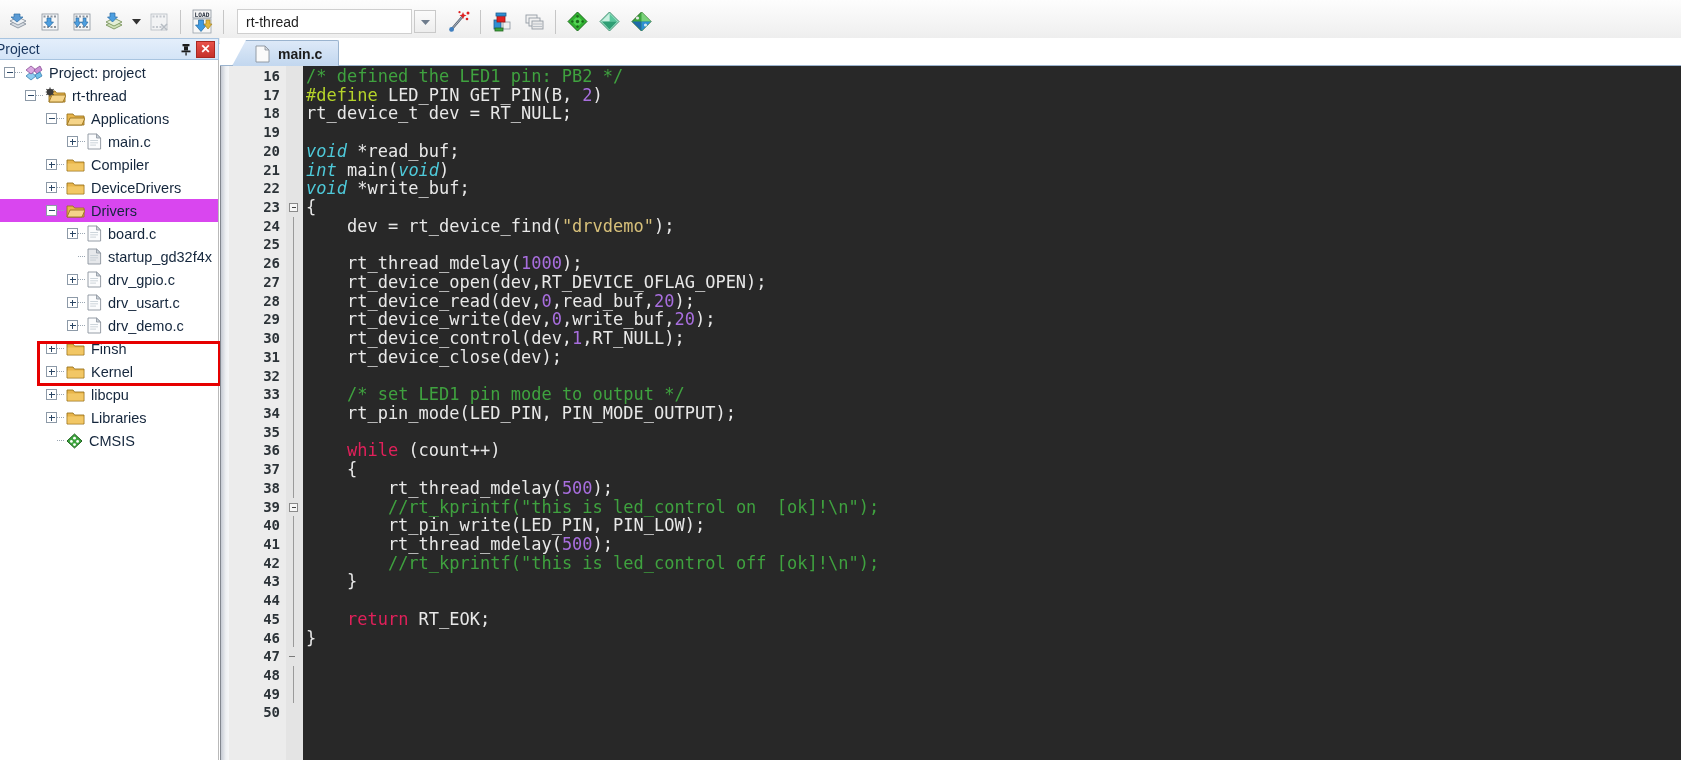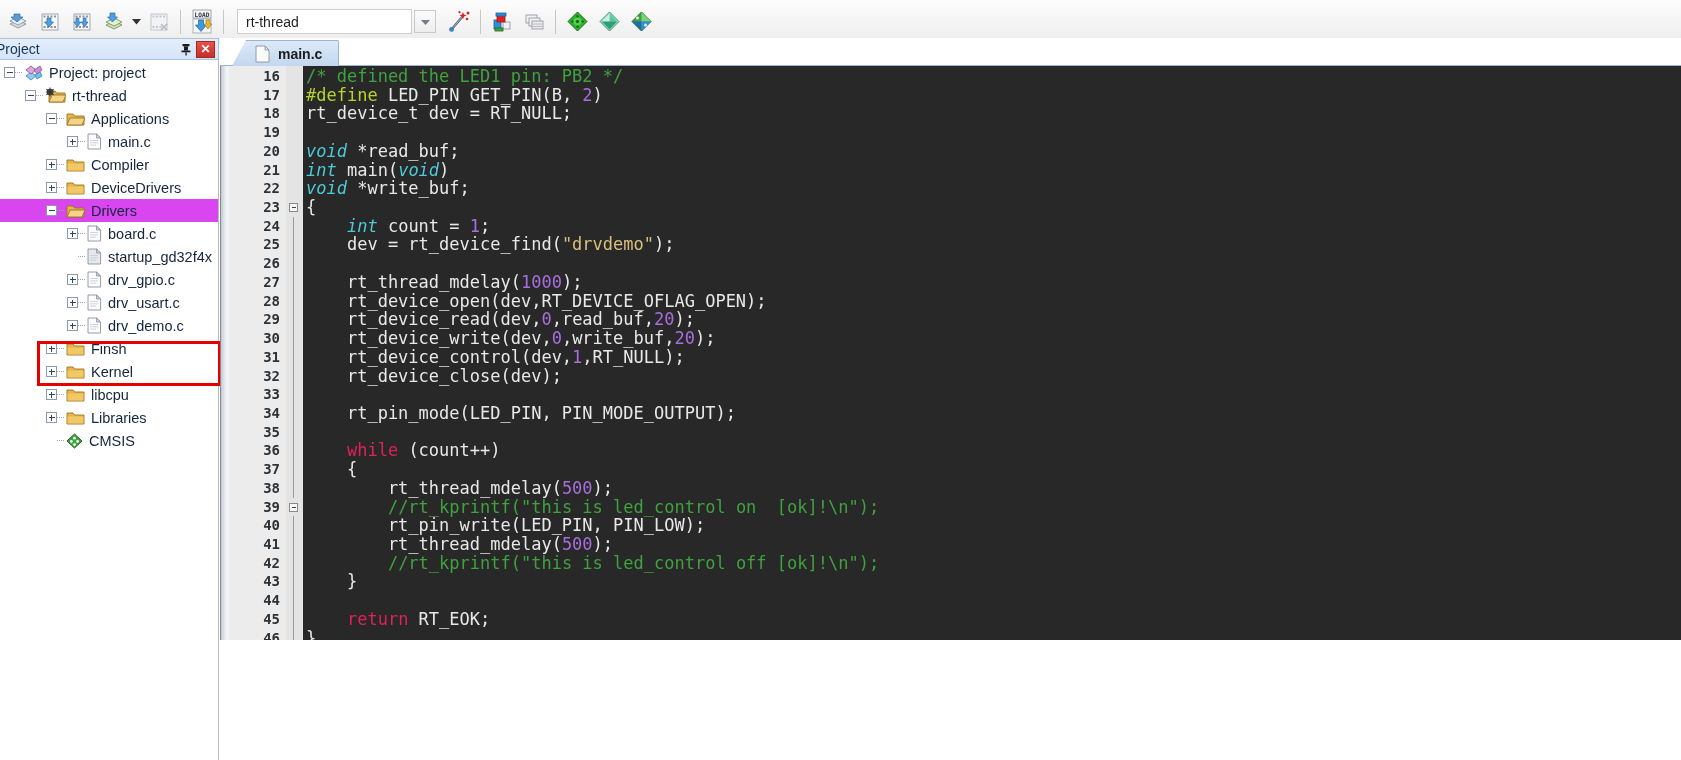--- a/index.html
+++ b/index.html
@@ -210,21 +210,21 @@
     clip-path: polygon(14px 0, 100% 0, 100% 100%, 0 100%);
     padding-left: 22px;
   }
   .tab-label {
     font-size: 14px; font-weight: bold; color: #1c1c1c;
     margin-left: 8px;
   }
 
   .code-wrap {
     position: absolute; left: 0px; top: 28px;
-    width: 1461px; height: 574px;
+    width: 1461px; height: 694px;
     background: #252526;
     border-left: 1px solid #828790;
     box-sizing: border-box;
     display: flex;
     overflow: hidden;
   }
   .code-leftbar {
     width: 8px; height: 100%;
     background: linear-gradient(to right,#c5cad3 0%, #eef0f3 60%, #f5f6f8 100%);
     flex: 0 0 auto;
@@ -839,30 +839,30 @@
         </div>
       <div class="codecol" id="codecol">
           <div class="cline"><span class="t-cmt">/* defined the LED1 pin: PB2 */</span></div>
           <div class="cline"><span class="t-pp">#define</span><span class="t-def"> LED_PIN GET_PIN(B, </span><span class="t-num">2</span><span class="t-def">)</span></div>
           <div class="cline"><span class="t-def">rt_device_t dev = RT_NULL;</span></div>
           <div class="cline">&nbsp;</div>
           <div class="cline"><span class="t-kw">void</span><span class="t-def"> *read_buf;</span></div>
           <div class="cline"><span class="t-kw">int</span><span class="t-def"> main(</span><span class="t-kw">void</span><span class="t-def">)</span></div>
           <div class="cline"><span class="t-kw">void</span><span class="t-def"> *write_buf;</span></div>
           <div class="cline"><span class="t-def">{</span></div>
-          <div class="cline"><span class="t-def">    </span><span class="t-kw">int</span><span class="t-def"> count = </span><span class="t-num">1</span><span class="t-def">;</span></div>
           <div class="cline"><span class="t-def">    dev = rt_device_find(</span><span class="t-str">"drvdemo"</span><span class="t-def">);</span></div>
           <div class="cline">&nbsp;</div>
           <div class="cline"><span class="t-def">    rt_thread_mdelay(</span><span class="t-num">1000</span><span class="t-def">);</span></div>
           <div class="cline"><span class="t-def">    rt_device_open(dev,RT_DEVICE_OFLAG_OPEN);</span></div>
           <div class="cline"><span class="t-def">    rt_device_read(dev,</span><span class="t-num">0</span><span class="t-def">,read_buf,</span><span class="t-num">20</span><span class="t-def">);</span></div>
           <div class="cline"><span class="t-def">    rt_device_write(dev,</span><span class="t-num">0</span><span class="t-def">,write_buf,</span><span class="t-num">20</span><span class="t-def">);</span></div>
           <div class="cline"><span class="t-def">    rt_device_control(dev,</span><span class="t-num">1</span><span class="t-def">,RT_NULL);</span></div>
           <div class="cline"><span class="t-def">    rt_device_close(dev);</span></div>
           <div class="cline">&nbsp;</div>
+          <div class="cline"><span class="t-def">    </span><span class="t-cmt">/* set LED1 pin mode to output */</span></div>
           <div class="cline"><span class="t-def">    rt_pin_mode(LED_PIN, PIN_MODE_OUTPUT);</span></div>
           <div class="cline">&nbsp;</div>
           <div class="cline"><span class="t-def">    </span><span class="t-kw2">while</span><span class="t-def"> (count++)</span></div>
           <div class="cline"><span class="t-def">    {</span></div>
           <div class="cline"><span class="t-def">        rt_thread_mdelay(</span><span class="t-num">500</span><span class="t-def">);</span></div>
           <div class="cline"><span class="t-def">        </span><span class="t-cmt">//rt_kprintf("this is led_control on  [ok]!\n");</span></div>
           <div class="cline"><span class="t-def">        rt_pin_write(LED_PIN, PIN_LOW);</span></div>
           <div class="cline"><span class="t-def">        rt_thread_mdelay(</span><span class="t-num">500</span><span class="t-def">);</span></div>
           <div class="cline"><span class="t-def">        </span><span class="t-cmt">//rt_kprintf("this is led_control off [ok]!\n");</span></div>
           <div class="cline"><span class="t-def">    }</span></div>

